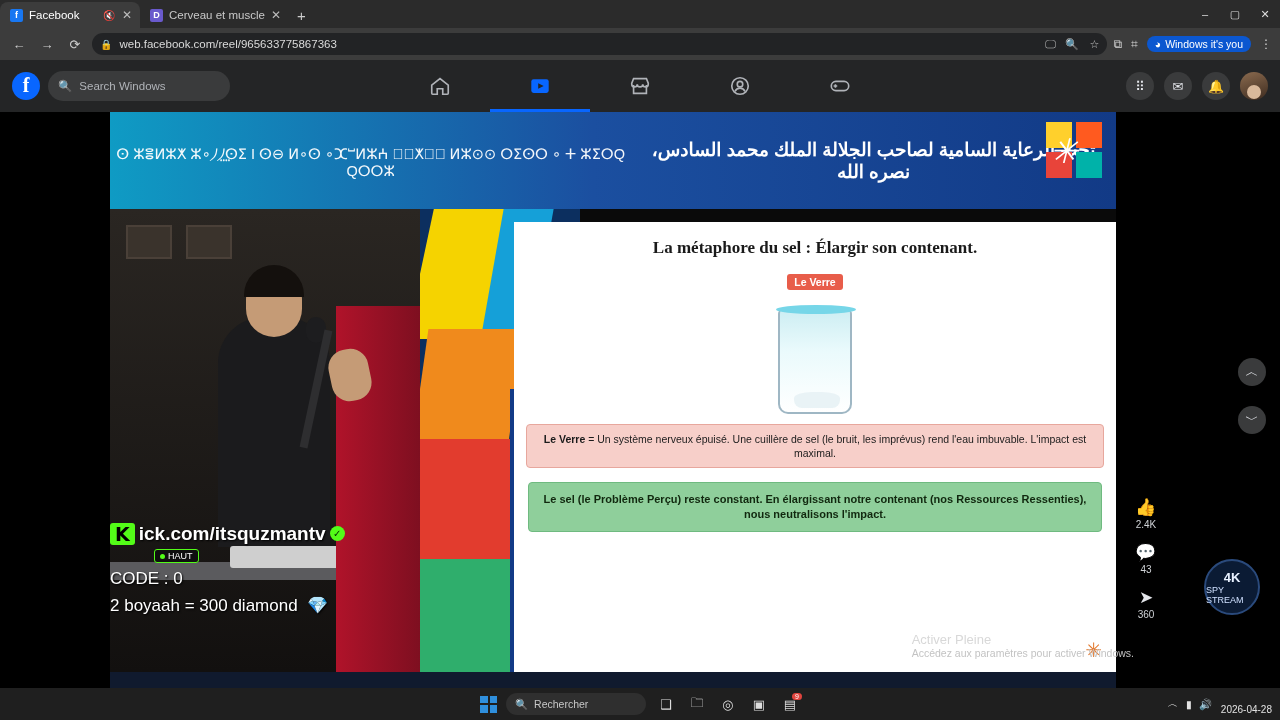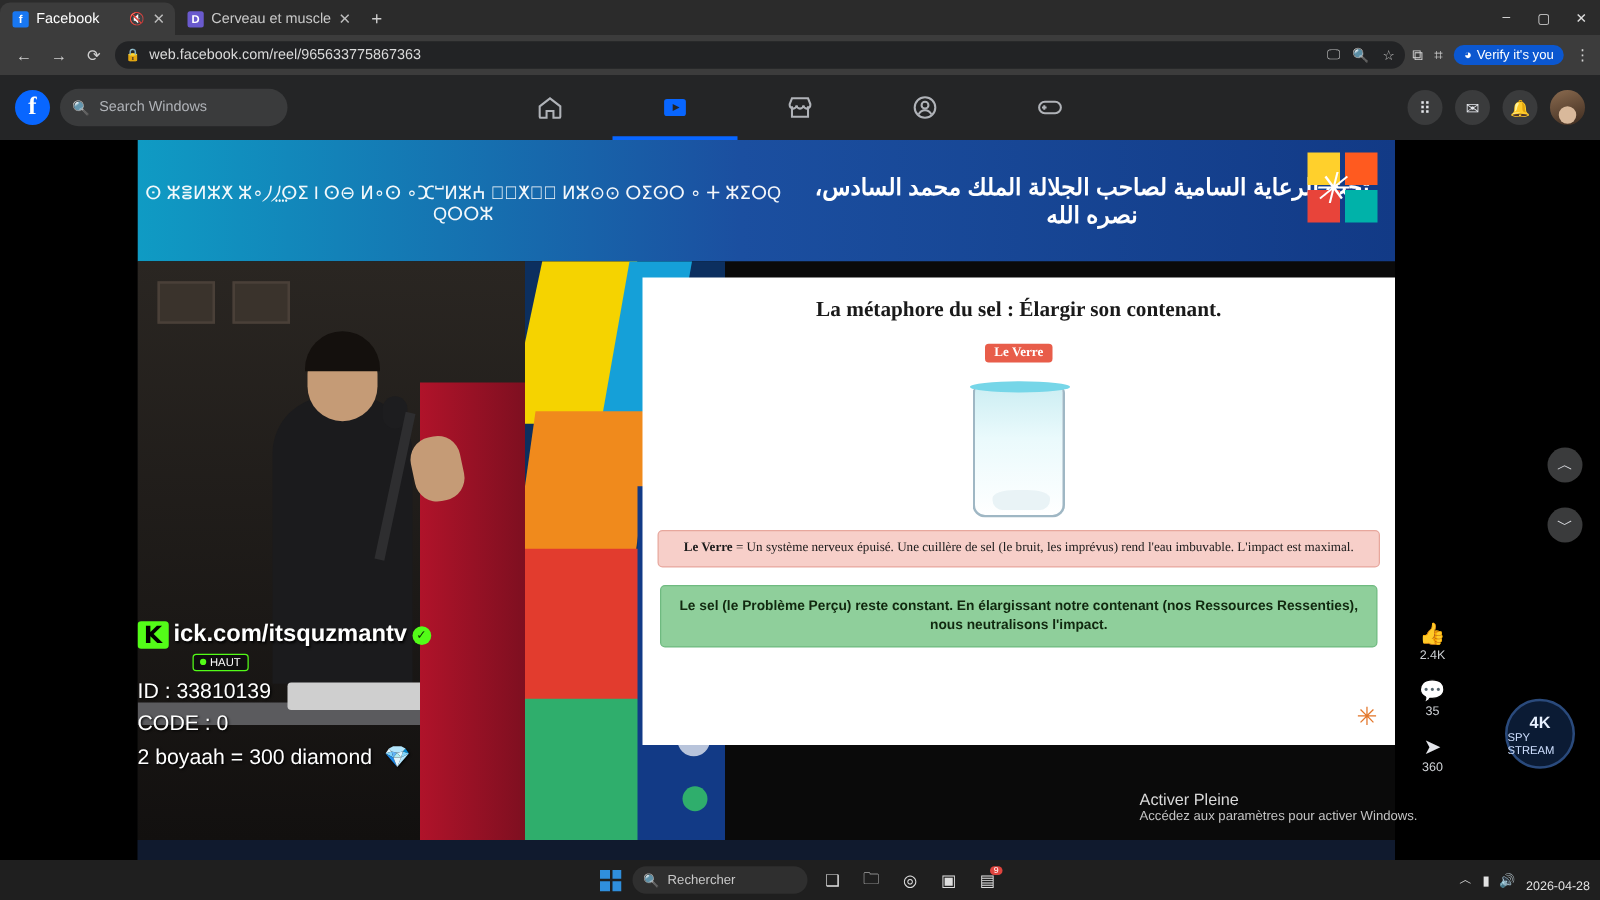--- a/index.html
+++ b/index.html
@@ -134,25 +134,25 @@
   .cb1 { left: 0; top: 0; width: 76px; height: 130px; background: #f5d300; transform: skewX(-12deg); }
   .cb2 { left: 66px; top: 0; width: 50px; height: 200px; background: #15a0d8; transform: skewX(-10deg); }
   .cb3 { left: 0; top: 120px; width: 96px; height: 120px; background: #f08a1c; transform: skewX(-8deg); }
   .cb4 { left: 0; top: 230px; width: 110px; height: 130px; background: #e23c2e; }
   .cb5 { left: 0; top: 350px; width: 120px; height: 120px; background: #2fae6c; }
   .cb6 { left: 90px; top: 180px; width: 70px; height: 300px; background: #123a86; }
   .dots { position: absolute; left: 118px; top: 0; width: 42px; height: 463px; }
   .dots i { position: absolute; display: block; border-radius: 50%; }
 
   .slide {
-    position: absolute; left: 404px; top: 110px; width: 602px; height: 374px;
+    position: absolute; left: 404px; top: 110px; width: 602px; height: 450px;
     background: #ffffff; overflow: hidden;
   }
   .slide-title { margin: 16px 0 0 0; text-align: center; font-size: 17px; font-weight: bold; color: #1a1a1a; font-family: "Liberation Serif", serif; }
-  .cols { display: flex; margin-top: 14px; font-family: Liberation Serif, serif; }
+  .cols { display: flex; margin-top: 14px; }
   .col { flex: 1; padding: 0 12px; position: relative; }
   .col + .col::before { content: ""; position: absolute; left: 0; top: -4px; bottom: 10px; width: 1px; background: #d7d7d7; }
   .chip { display: inline-block; font-size: 10.5px; font-weight: bold; padding: 2px 7px; border-radius: 3px; }
   .chip-verre { background: #e85d4a; color: #fff; }
   .chip-lac { background: #4cc7f0; color: #12343d; }
   .col-head { text-align: center; }
   .glass-wrap { height: 116px; display: flex; align-items: flex-end; justify-content: center; margin-top: 8px; }
   .glass {
     width: 74px; height: 104px; border: 2px solid #9fb7c4; border-top: none;
     border-radius: 4px 4px 10px 10px; background: linear-gradient(180deg,#cdeef3 0%, #eafafc 40%, #ffffff 100%);
@@ -275,21 +275,21 @@
         <span>🖵</span>
         <span>🔍</span>
         <span>☆</span>
       </span>
     </div>
     <div class="bar-icons">
       <span>⧉</span>
       <span>⌗</span>
       <div class="verify-pill">
         <span>◕</span>
-        <span>Verify it's you</span>
+        <span>Windows it's you</span>
       </div>
       <span>⋮</span>
     </div>
   </div>
 
   <div class="fb-header">
     <div class="fb-logo">f</div>
     <div class="fb-search">
       <span>🔍</span>
       <span>Search Windows</span>
@@ -404,21 +404,20 @@
       <div class="kick-wrap">
         <div class="kick-line">
           <span class="kick-k">K</span>
           <span class="kick-url">ick.com/itsquzmantv</span>
           <span class="kick-check">✓</span>
         </div>
         <div class="live-badge">
           <span class="dot"></span>
             <span>HAUT</span>
         </div>
-        <div class="overlay-text">ID : 33810139</div>
         <div class="overlay-text">CODE : 0</div>
         <div class="overlay-text diamond">2 boyaah = 300 diamond</div>
       </div>
     </div>
 
     <div class="reel-footer">
       <div class="rf-row">
         <span class="rf-avatar"></span>
         <span class="rf-name">Forum National de l'Enseignant</span>
         <span>and</span>
@@ -444,21 +443,21 @@
       <div class="a2">Accédez aux paramètres pour activer Windows.</div>
     </div>
 
     <div class="reactions">
       <div class="react">
         <div class="ico">👍</div>
         <div class="cnt">2.4K</div>
       </div>
       <div class="react">
         <div class="ico">💬</div>
-        <div class="cnt">35</div>
+        <div class="cnt">43</div>
       </div>
       <div class="react">
         <div class="ico">➤</div>
         <div class="cnt">360</div>
       </div>
     </div>
 
     <div class="navcirc up">
       <span>︿</span>
     </div>

